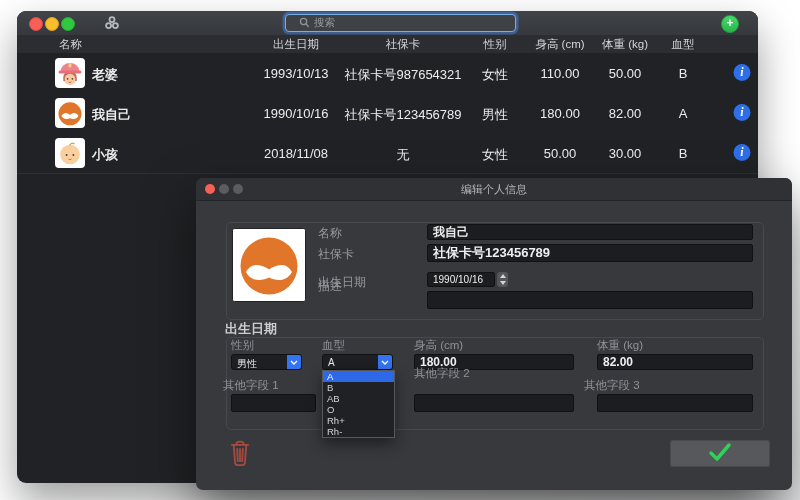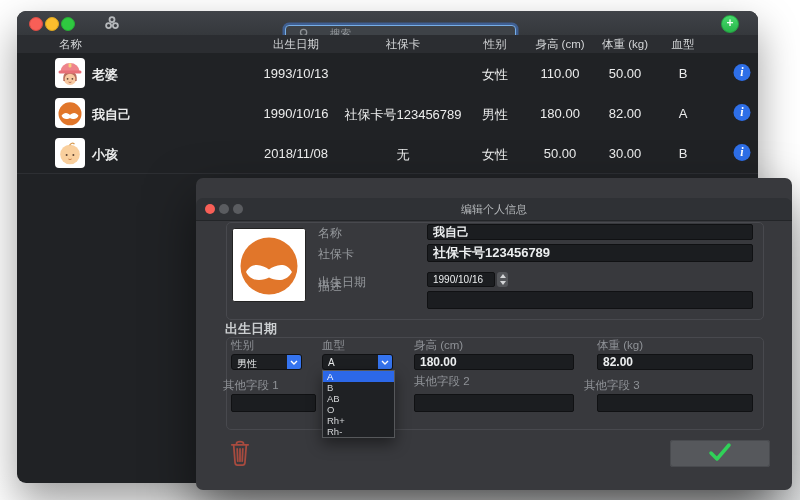--- a/index.html
+++ b/index.html
@@ -10,24 +10,24 @@
   
   .main-window{position:absolute;left:17px;top:11px;width:741px;height:472px;
     background:#202225;border-radius:9px;box-shadow:0 18px 40px rgba(0,0,0,.38);}
   .titlebar{position:absolute;top:0;left:0;right:0;height:24px;border-radius:9px 9px 0 0;
     background:linear-gradient(#404348,#35383c);border-bottom:1px solid #141518;}
   .light{position:absolute;top:6px;width:12px;height:12px;border-radius:50%;}
   .light.red{left:12px;background:#f85f57;border:0.5px solid #d94c44;}
   .light.yellow{left:28px;background:#fbbd2d;border:0.5px solid #dca621;}
   .light.green{left:44px;background:#2fc840;border:0.5px solid #27ad36;}
   .gears{position:absolute;left:88px;top:5px;width:14px;height:14px;}
-  .search{position:absolute;left:268px;top:14px;width:203px;height:16px;
+  .search{position:absolute;left:268px;top:3px;width:203px;height:16px;
     background:#3e4247;border:1px solid #77aee6;border-radius:4px;
     box-shadow:0 0 0 2.5px rgba(70,130,225,.50);
-    display:flex;align-items:center;gap:20px;padding:0 13px;}
+    display:flex;align-items:center;gap:4px;padding:0 13px;}
   .search .ph{color:#979ba0;font-size:10.5px;}
   .addbtn{position:absolute;left:704px;top:4px;width:16px;height:16px;border-radius:50%;
     background:linear-gradient(#46da6c,#28b54a);border:0.5px solid #23a341;
     color:#f2fff5;font-size:12px;font-weight:bold;line-height:15px;text-align:center;}
 
   
   .thead{position:absolute;top:24px;left:0;right:0;height:18px;background:#2b2d31;
     border-bottom:1px solid #121315;font-size:11.5px;color:#d3d5d7;}
   .hcell{position:absolute;top:2px;transform:translateX(-50%);white-space:nowrap;}
   .h-name{left:42px;transform:none;}
@@ -41,21 +41,21 @@
   .avatar{position:absolute;left:38px;top:5px;width:30px;height:30px;background:#fff;
     border-radius:4px;overflow:hidden;}
   .info{position:absolute;left:725px;top:11px;transform:translateX(-50%);
     width:17px;height:17px;border-radius:50%;background:#2e6fe8;color:#fff;
     font:italic bold 12px "Liberation Serif",serif;text-align:center;line-height:16px;}
 
   
   .dialog{position:absolute;left:196px;top:178px;width:596px;height:312px;
     background:#38393d;border-radius:7px;box-shadow:0 22px 50px rgba(0,0,0,.5);}
   .dlg-titlebar{position:absolute;top:0;left:0;right:0;height:22px;border-radius:7px 7px 0 0;
-    background:#2f3135;border-bottom:1px solid #232528;margin-top:20px;}
+    background:#2f3135;border-bottom:1px solid #232528;}
   .dlight{position:absolute;top:6px;width:10px;height:10px;border-radius:50%;}
   .dlight.red{left:9px;background:#f85f57;}
   .dlight.gray1{left:23px;background:#5a5c60;}
   .dlight.gray2{left:37px;background:#5a5c60;}
   .dlg-title{position:absolute;left:0;right:0;top:4px;text-align:center;
     font-size:11px;color:#b6b9bc;}
   .gbox{position:absolute;border:1px solid #48494e;border-radius:5px;}
   .gb1{left:30px;top:44px;width:536px;height:96px;}
   .gb2{left:30px;top:159px;width:536px;height:91px;}
   .avatar-big{position:absolute;left:36px;top:50px;width:72px;height:72px;
@@ -136,20 +136,21 @@
           <path d="M5.5,13.5 a9.5,8.5 0 0 1 19,0 z" fill="#ee848b"></path>
           <rect x="3.5" y="12.6" width="23" height="3" rx="1.5" fill="#e76f78"></rect>
           <rect x="13.6" y="5.2" width="2.8" height="4.2" rx="1.2" fill="#f6d27e"></rect>
           <circle cx="12.6" cy="20.8" r="0.9" fill="#5c4334"></circle>
           <circle cx="17.4" cy="20.8" r="0.9" fill="#5c4334"></circle>
           <path d="M13.6,24 q1.4,1.1 2.8,0" stroke="#b06a4e" stroke-width="0.9" fill="none"></path>
         </svg>
       </span>
       <span class="cell c-name">老婆</span>
       <span class="cell c-birth">1993/10/13</span>
+      <span class="cell c-ss">社保卡号987654321</span>
       <span class="cell c-gender">女性</span>
       <span class="cell c-height">110.00</span>
       <span class="cell c-weight">50.00</span>
       <span class="cell c-blood">B</span>
       <span class="info">i</span>
     </div>
 
     <div class="trow r2">
       <span class="avatar">
         <svg width="30" height="30" viewBox="0 0 30 30">
@@ -245,21 +246,21 @@
       <span class="chevbox">
         <svg width="8" height="5" viewBox="0 0 8 5">
             <polyline points="1,1 4,4 7,1" fill="none" stroke="#fff" stroke-width="1.4"></polyline>
           </svg>
       </span>
     </div>
     <input class="tinput" style="left: 218px; top: 176px; width: 160px; height: 16px; font-size: 12px; font-weight: bold;" value="180.00">
     <input class="tinput" style="left: 401px; top: 176px; width: 156px; height: 16px; font-size: 12px; font-weight: bold;" value="82.00">
 
     <span class="slabel" style="left:27px;top:200px">其他字段 1</span>
-    <span class="slabel" style="left:218px;top:196px">其他字段 2</span>
+    <span class="slabel" style="left:218px;top:188px">其他字段 2</span>
     <span class="slabel" style="left:388px;top:200px">其他字段 3</span>
     <input class="tinput" style="left: 35px; top: 216px; width: 85px; height: 18px; font-size: 12px;">
     <input class="tinput" style="left: 218px; top: 216px; width: 160px; height: 18px; font-size: 12px;">
     <input class="tinput" style="left: 401px; top: 216px; width: 156px; height: 18px; font-size: 12px;">
 
     <div class="dlist">
       <div class="opt sel">A</div>
       <div class="opt">B</div>
       <div class="opt">AB</div>
       <div class="opt">O</div>

